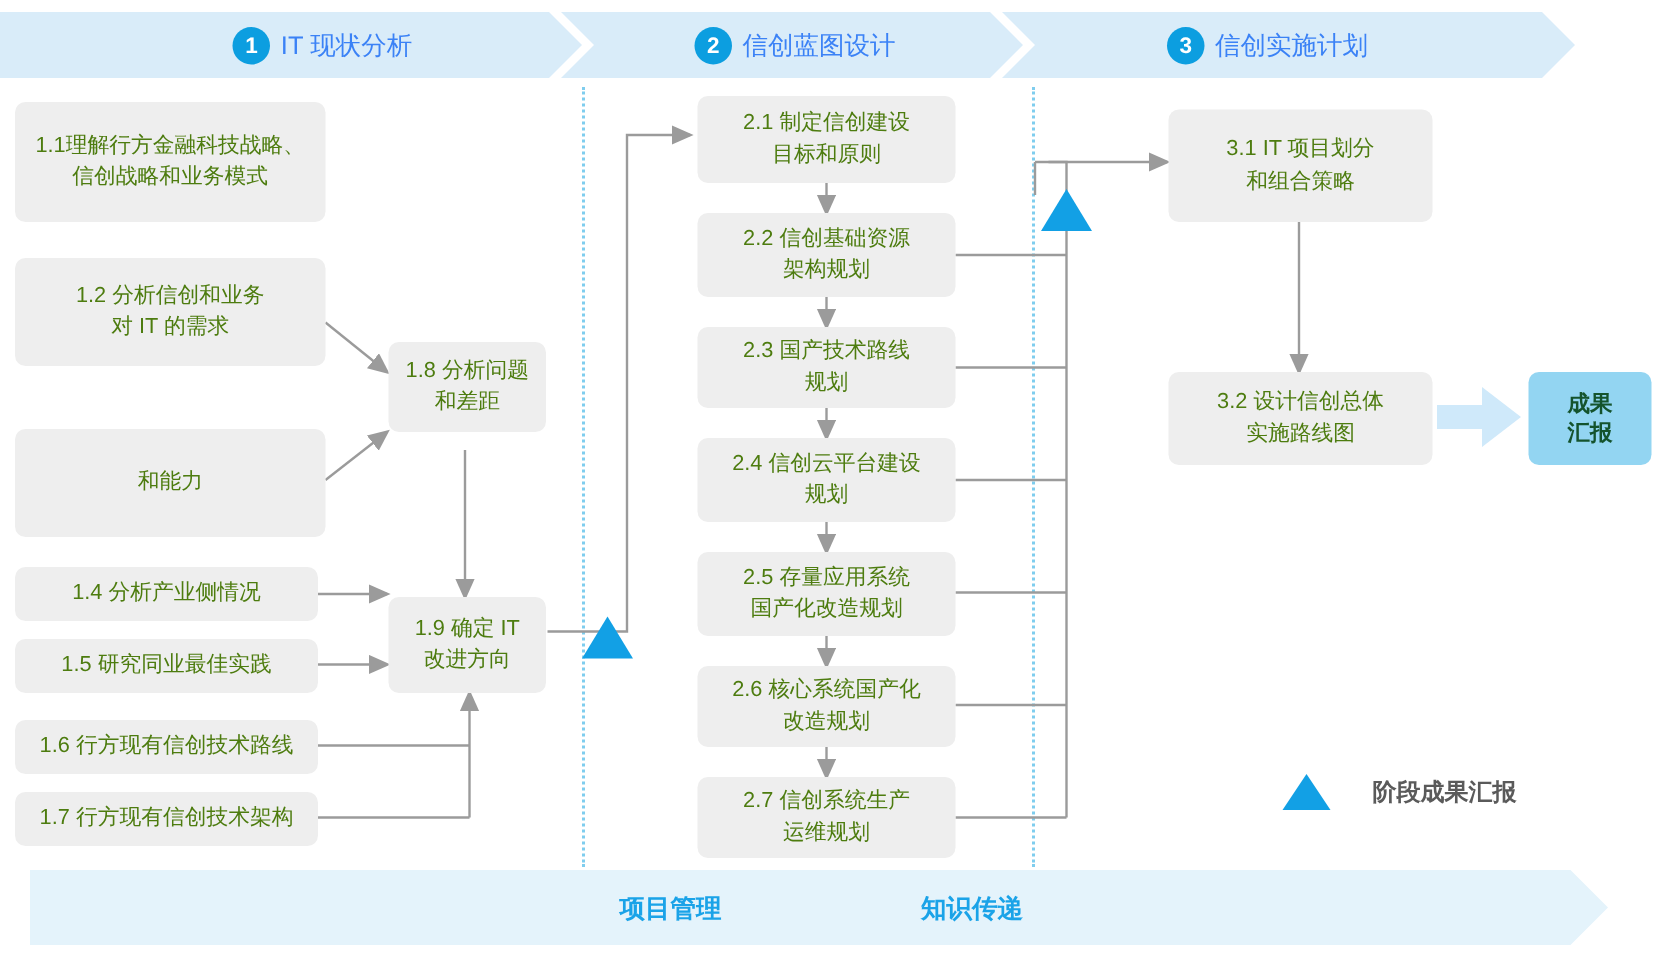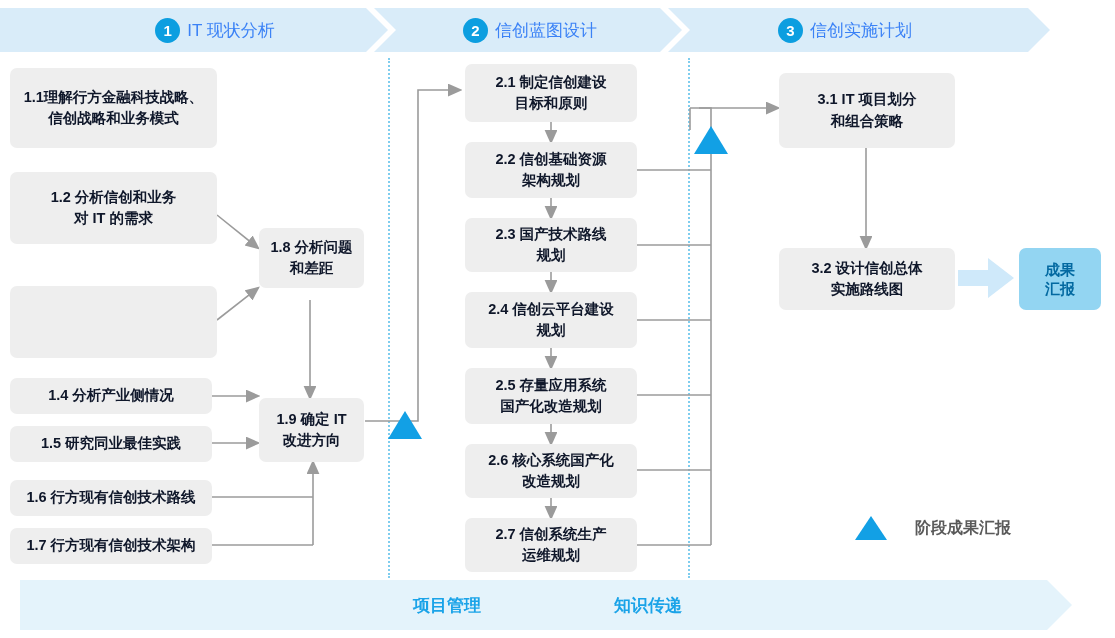--- a/index.html
+++ b/index.html
@@ -15,26 +15,26 @@
   .phase{position:absolute;top:0;height:44px;display:flex;align-items:center;justify-content:center;gap:7px;}
   .pnum{width:25px;height:25px;border-radius:50%;background:#0c9ee0;color:#fff;
         font-size:15px;font-weight:bold;display:flex;align-items:center;justify-content:center;
         line-height:1;}
   .ptitle{color:#3b82f6;font-size:17px;font-weight:normal;white-space:nowrap;}
 
   
   .vdot{position:absolute;width:0;border-left:2px dotted #7fcdee;}
 
   
-  .box{position:absolute;background:#eeeeee;border-radius:7px;color:#0f172a;
+  .box{position:absolute;background:#eeeeee;border-radius:7px;color:#4d7c0f;
        font-size:14.5px;line-height:1.45;display:flex;align-items:center;justify-content:center;
-       text-align:center;padding:2px 6px;box-sizing:border-box;font-weight:bold;}
-
-  
-  .badge{position:absolute;background:#93d5f2;border-radius:7px;color:#0369a1;
+       text-align:center;padding:2px 6px;box-sizing:border-box;}
+
+  
+  .badge{position:absolute;background:#93d5f2;border-radius:7px;color:#14532d;
          font-size:15px;font-weight:bold;line-height:1.3;display:flex;align-items:center;
          justify-content:center;text-align:center;}
 
   
   #legend{position:absolute;display:flex;align-items:center;gap:28px;}
   .tri-legend{width:0;height:0;border-left:16px solid transparent;border-right:16px solid transparent;
               border-bottom:24px solid #12a0e5;}
   .legend-text{color:#5a5a5a;font-size:16px;font-weight:bold;white-space:nowrap;}
 
   
@@ -131,20 +131,21 @@
   </div>
 </div>
 <div class="box" style="left:10px;top:172px;width:207px;height:72px">
   <div>
     <div>1.2 分析信创和业务</div>
       <div>对 IT 的需求</div>
   </div>
 </div>
 <div class="box" style="left:10px;top:286px;width:207px;height:72px">
   <div>
+      <div>和能力</div>
   </div>
 </div>
 <div class="box" style="left:10px;top:378px;width:202px;height:36px">
   <div>1.4 分析产业侧情况</div>
 </div>
 <div class="box" style="left:10px;top:426px;width:202px;height:36px">
   <div>1.5 研究同业最佳实践</div>
 </div>
 <div class="box" style="left:10px;top:480px;width:202px;height:36px">
   <div>1.6 行方现有信创技术路线</div>

